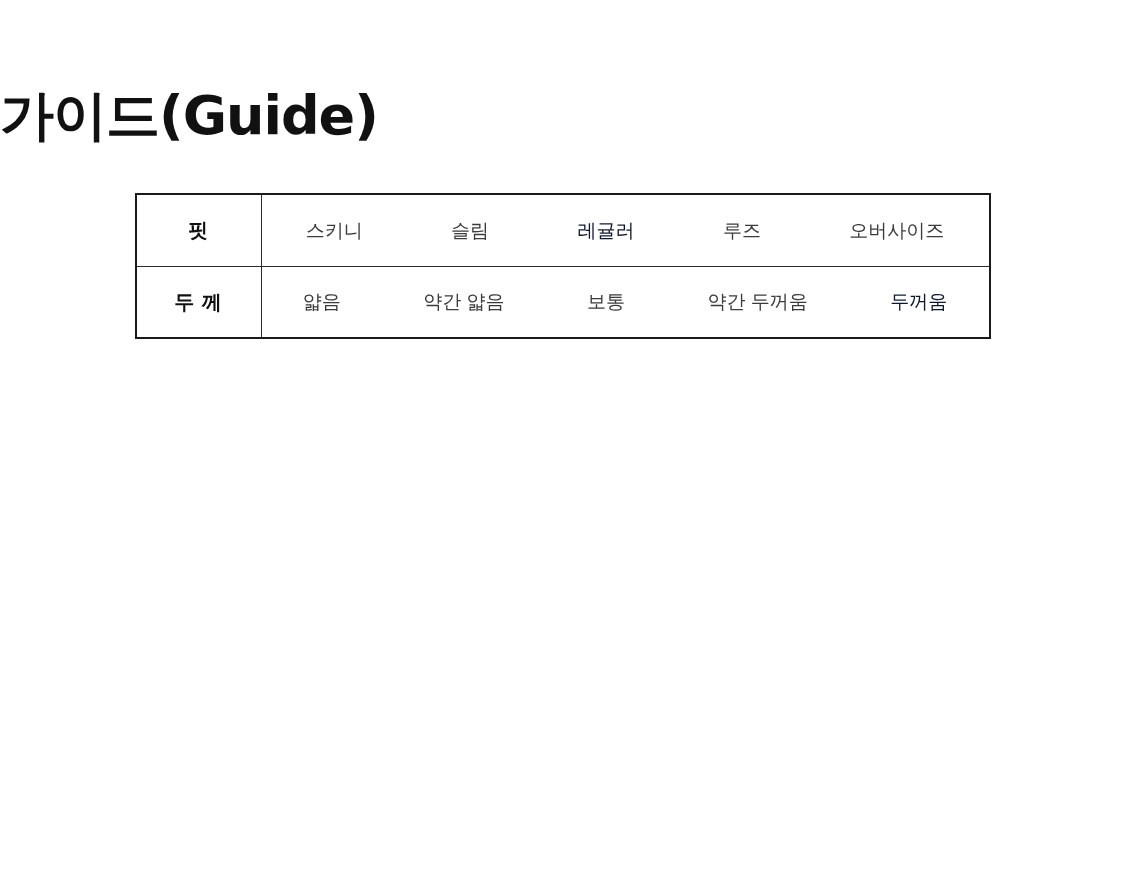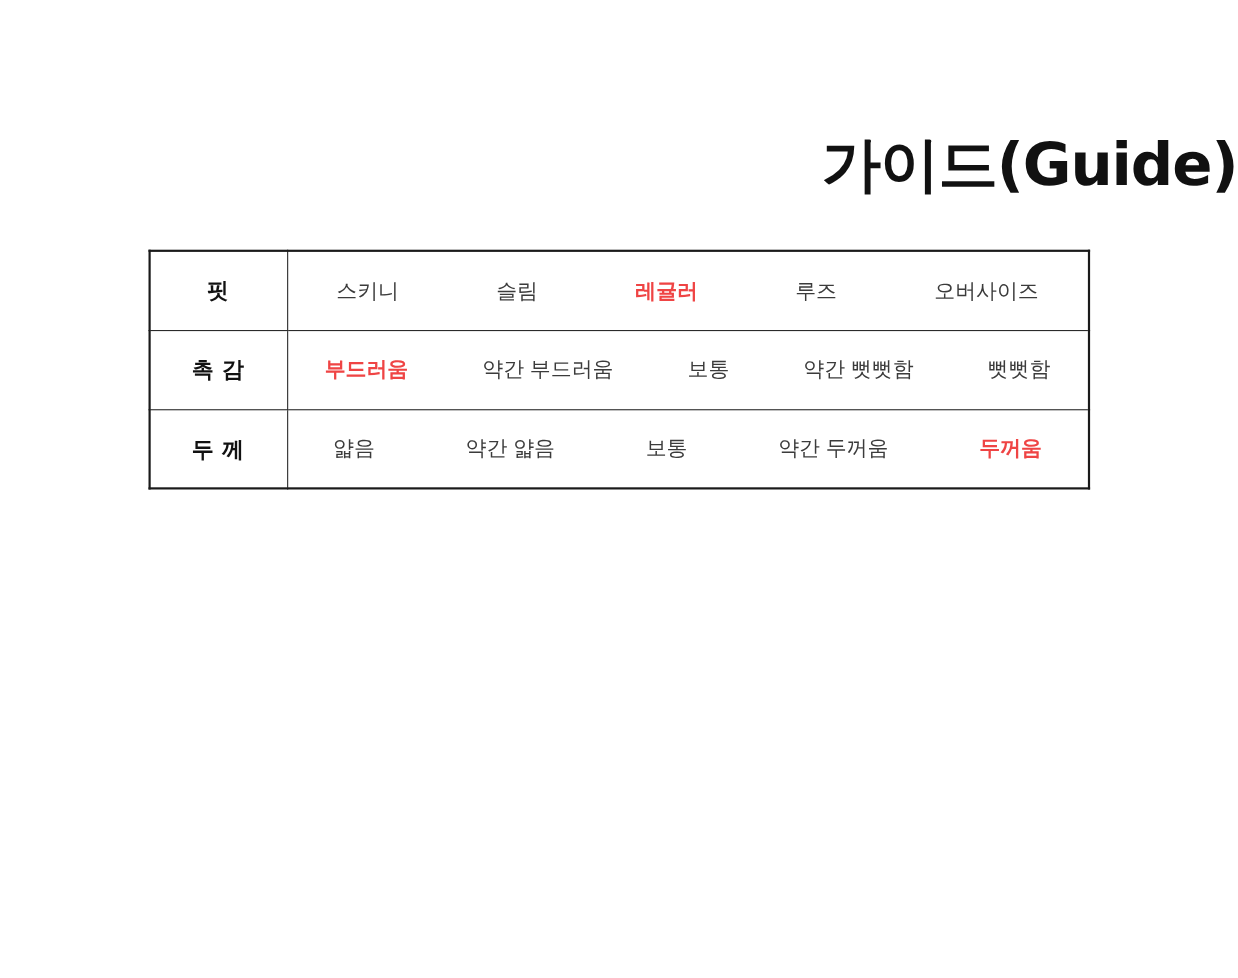--- a/index.html
+++ b/index.html
@@ -14,27 +14,27 @@
     color: #1a1a1a;
     overflow: hidden;
   }
   .page {
     position: relative;
     width: 1125px;
     height: 889px;
     box-sizing: border-box;
   }
   .title {
-    text-align: right;
+    text-align: left;
     font-size: 54px;
     font-weight: 700;
     letter-spacing: -1px;
     color: #111111;
     margin: 0;
-    padding-top: 120px;
+    padding-top: 86px;
     line-height: 1.1;
     font-family: "DejaVu Sans", "Liberation Sans", sans-serif;
   }
   .table-wrap {
     margin: 48px auto 0 auto;
     width: 856px;
   }
   table.guide {
     border-collapse: collapse;
     width: 100%;
@@ -69,22 +69,22 @@
     height: 100%;
   }
   .opt {
     font-size: 19px;
     color: #3b3b3b;
     text-align: center;
     white-space: nowrap;
     flex: 1 1 auto;
   }
   .opt.sel {
-    color: #ef4444;
-    font-weight: 700;
+    color: #0f172a;
+    font-weight: 400;
   }
   
   .options.wide .opt {
     flex: 1 1 auto;
   }
 </style>
 </head>
 <body>
 
 <div class="page">
@@ -100,32 +100,20 @@
               <div class="options">
                 <span class="opt">스키니</span>
                 <span class="opt">슬림</span>
                 <span class="opt sel">레귤러</span>
                 <span class="opt">루즈</span>
                 <span class="opt">오버사이즈</span>
               </div>
             </td>
           </tr>
           <tr>
-            <td class="rowlabel">촉  감</td>
-            <td class="optioncell">
-              <div class="options">
-                <span class="opt sel">부드러움</span>
-                <span class="opt">약간 부드러움</span>
-                <span class="opt">보통</span>
-                <span class="opt">약간 뻣뻣함</span>
-                <span class="opt">뻣뻣함</span>
-              </div>
-            </td>
-          </tr>
-          <tr>
             <td class="rowlabel">두  께</td>
             <td class="optioncell">
               <div class="options">
                 <span class="opt">얇음</span>
                 <span class="opt">약간 얇음</span>
                 <span class="opt">보통</span>
                 <span class="opt">약간 두꺼움</span>
                 <span class="opt sel">두꺼움</span>
               </div>
             </td>

